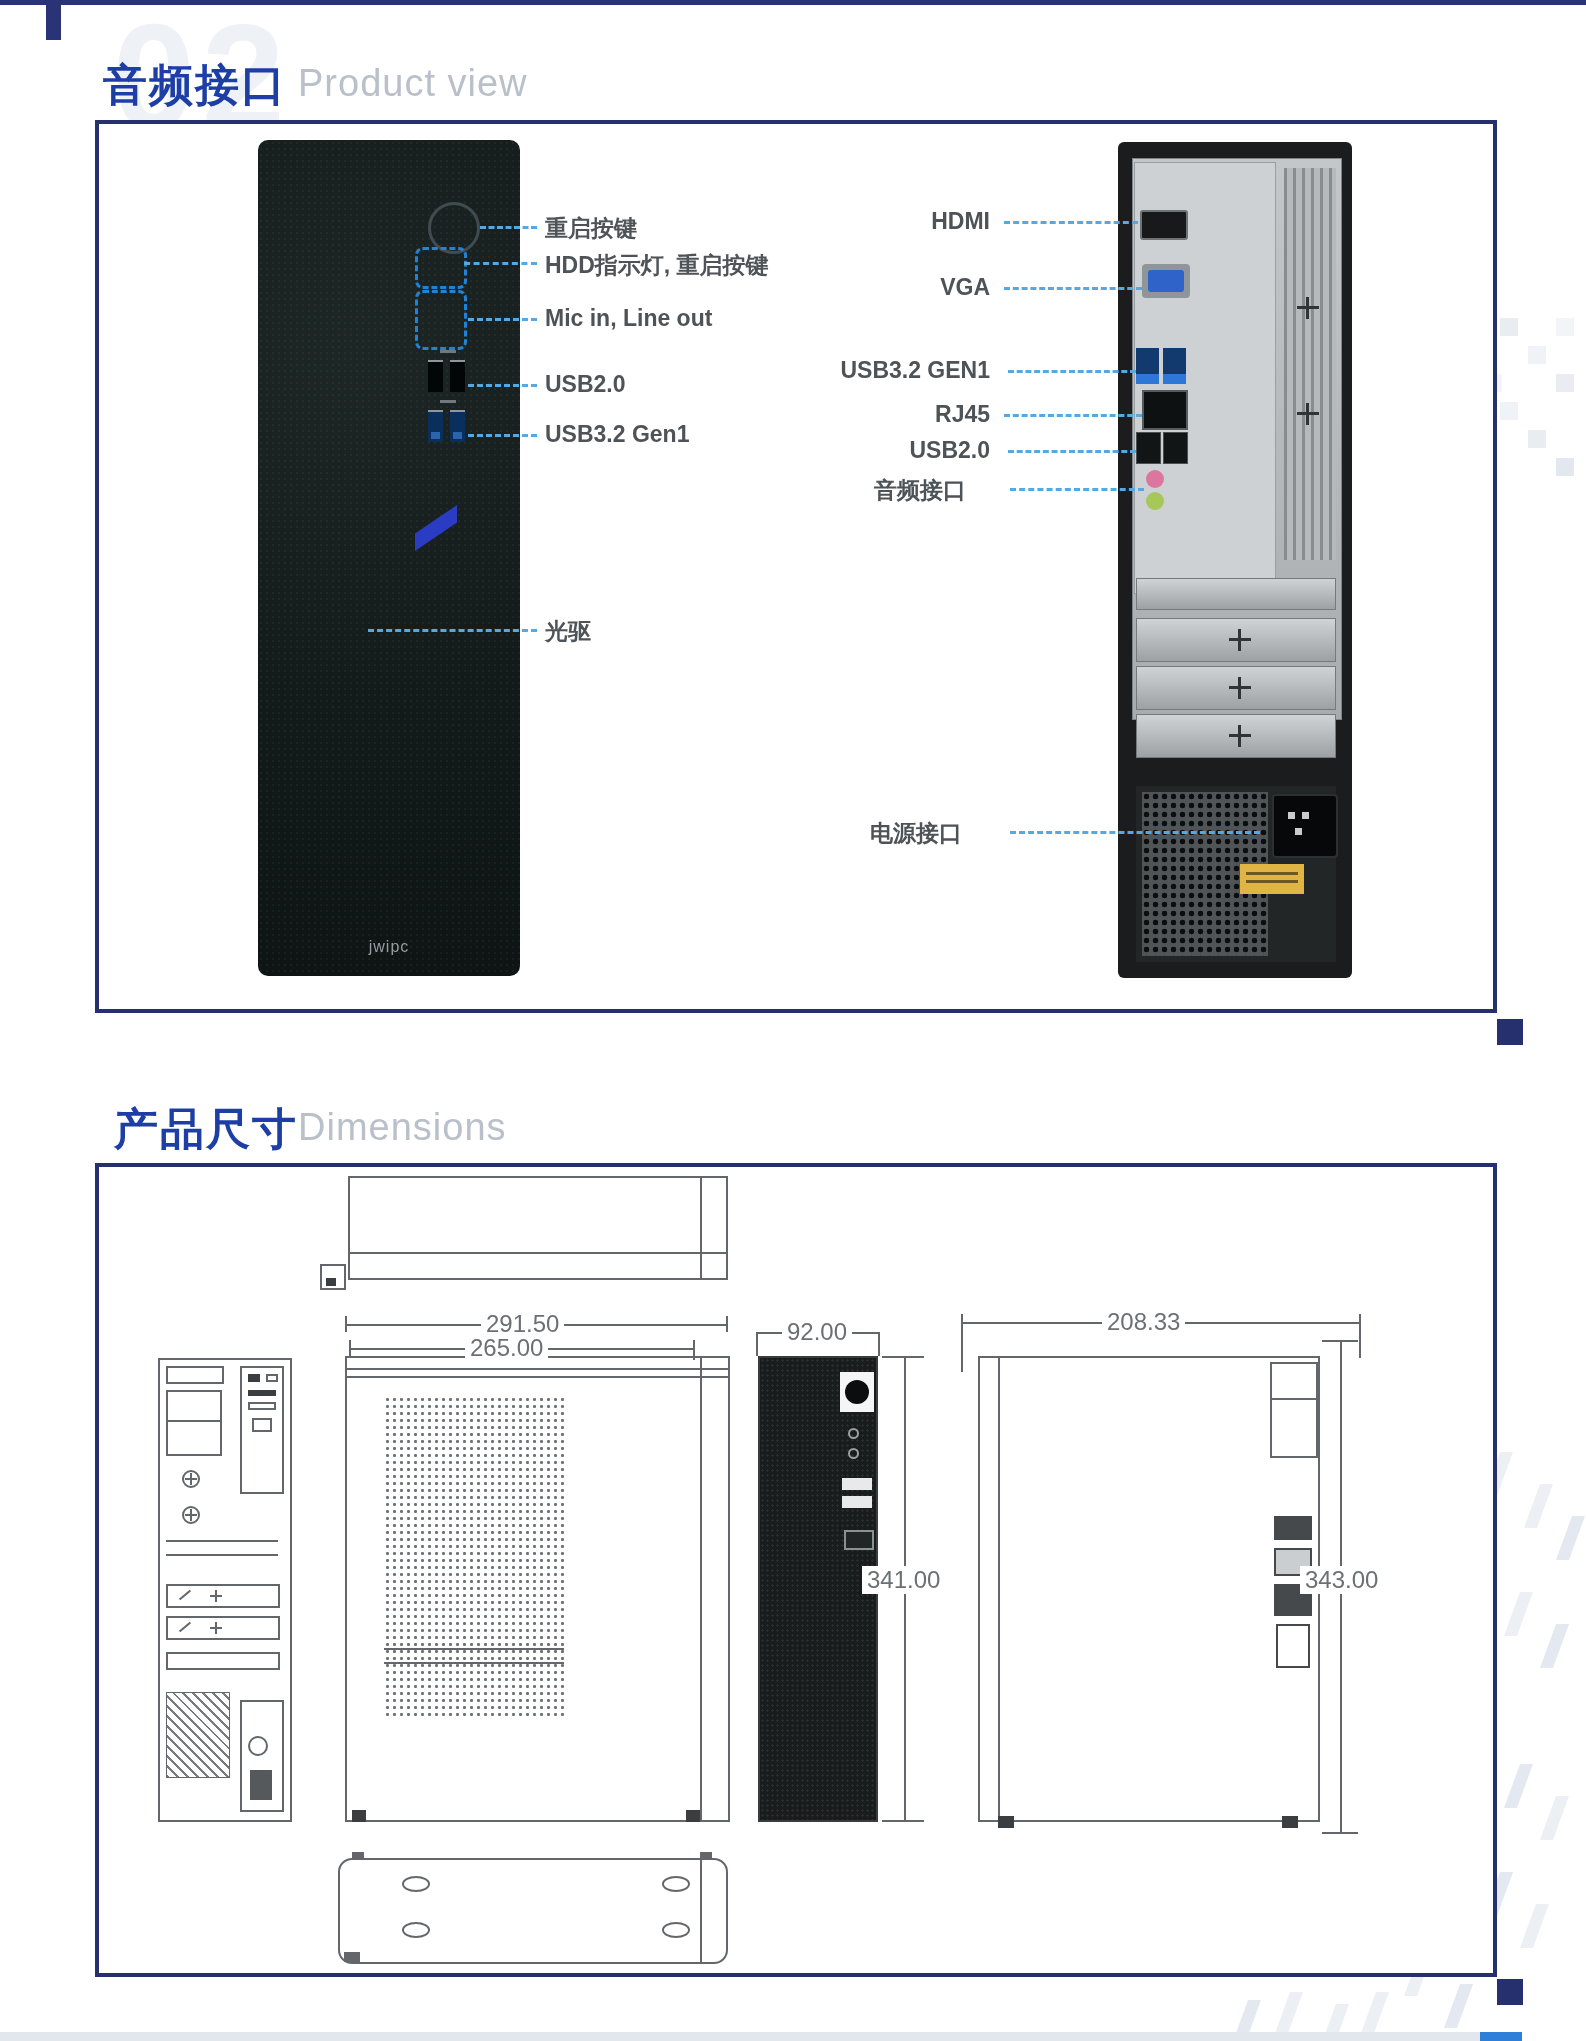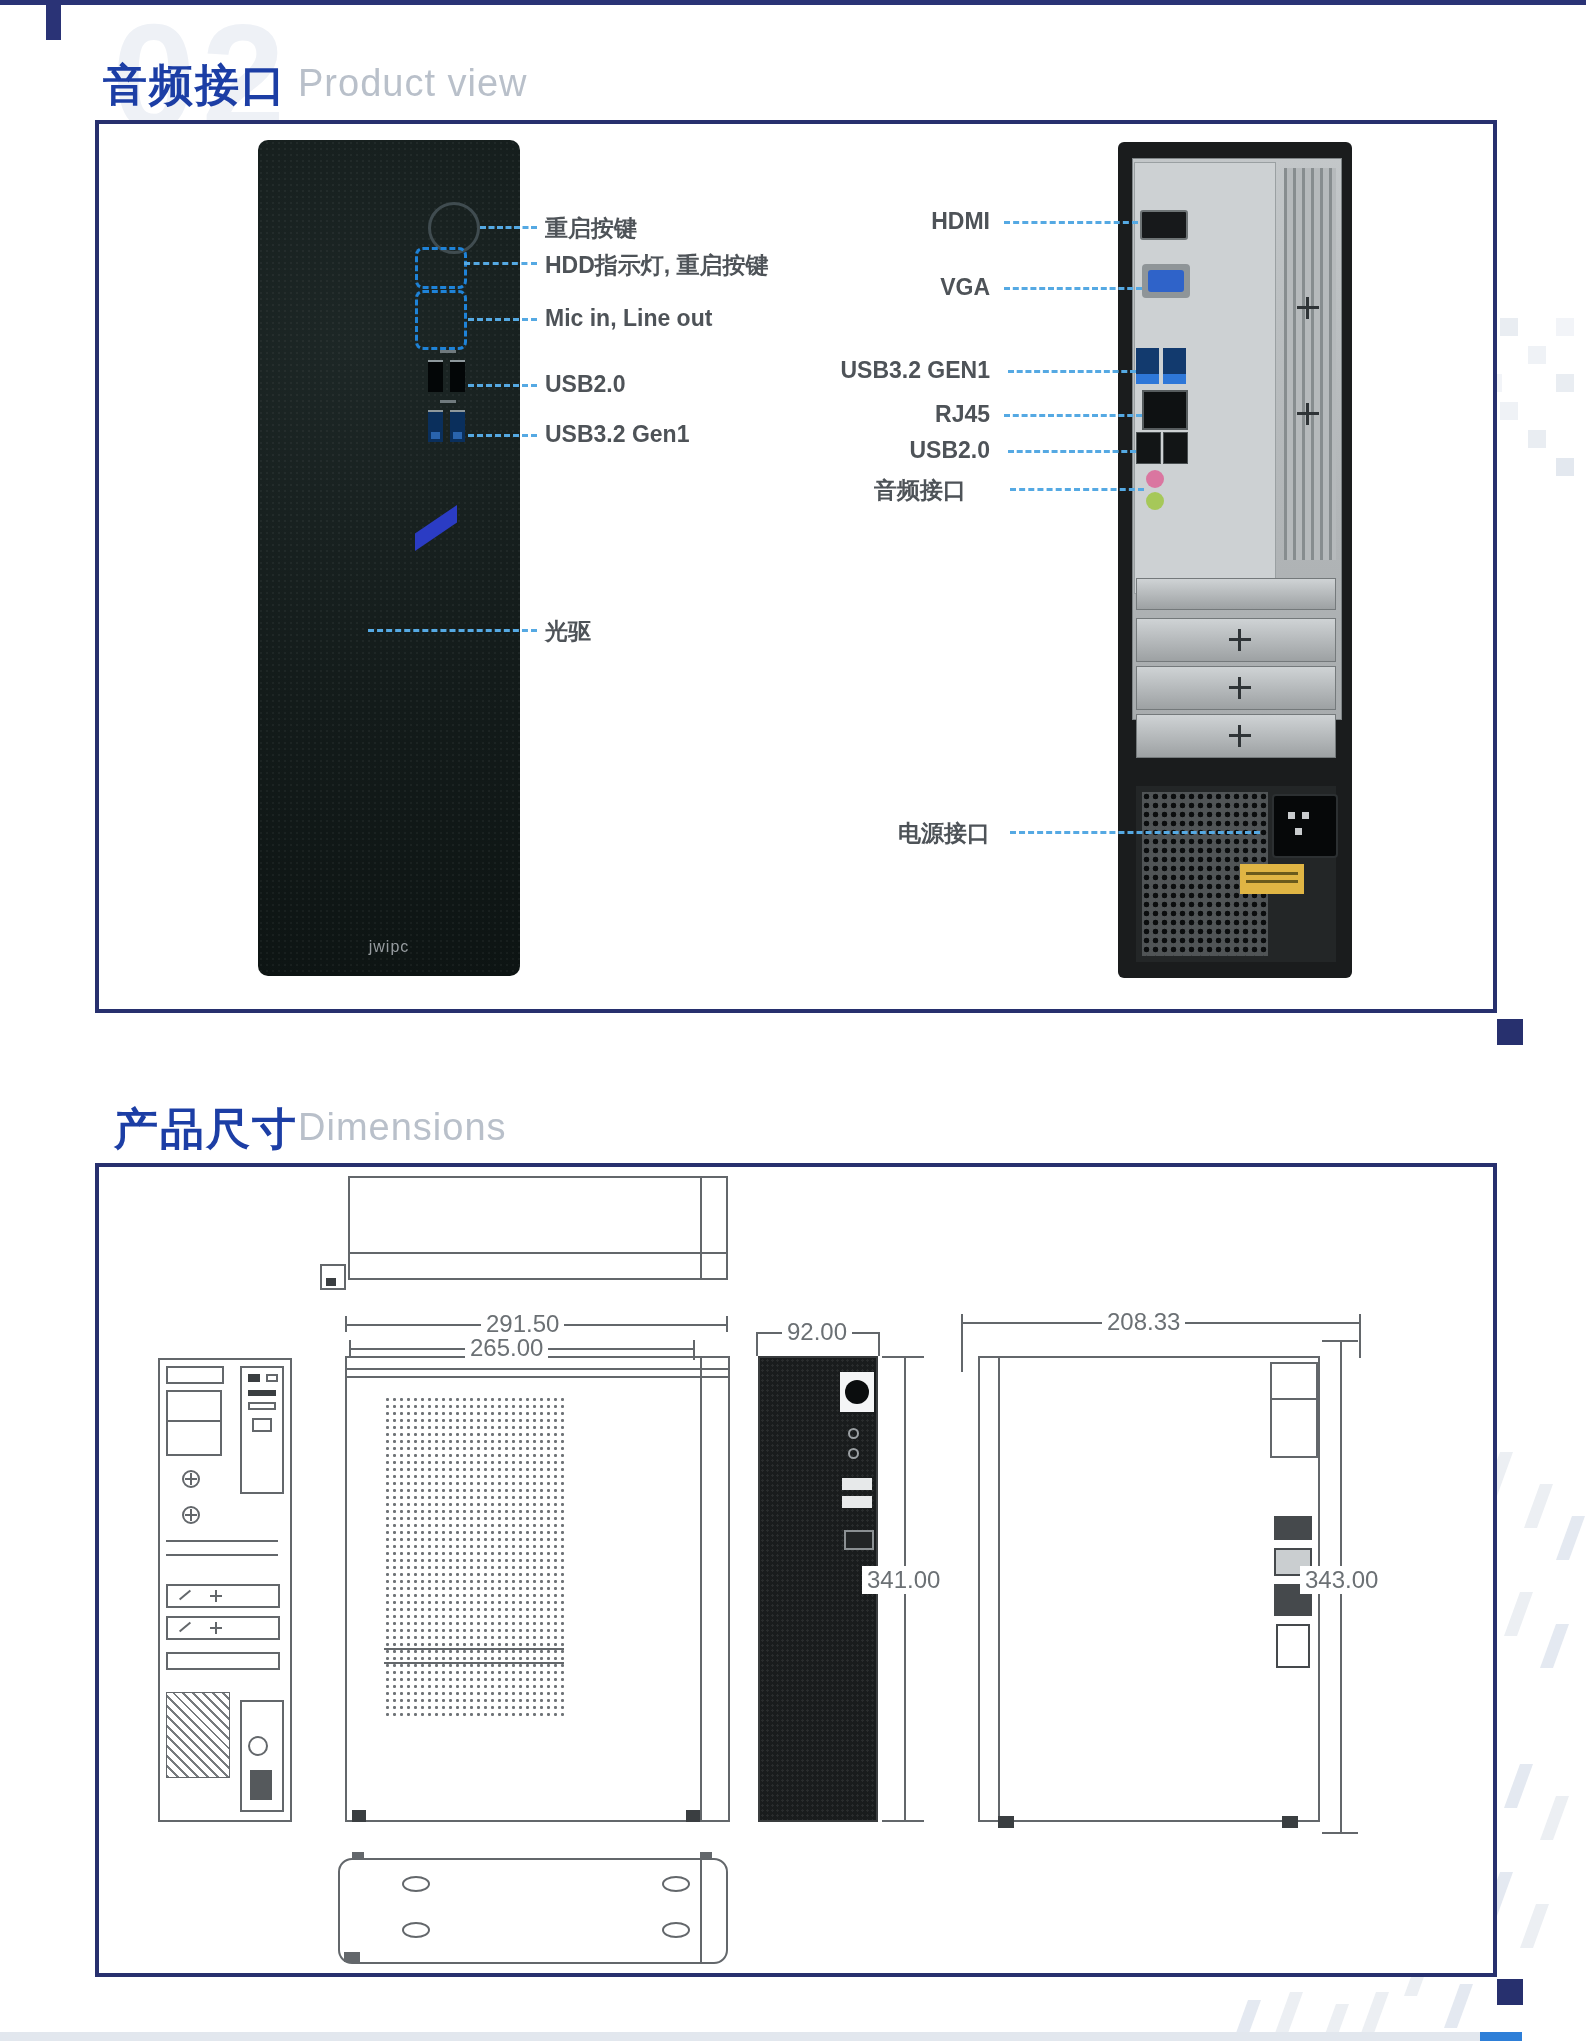--- a/index.html
+++ b/index.html
@@ -151,21 +151,21 @@
   <div class="rlabel" style="left:700px;top:274px">VGA</div>
   <div class="leader" style="left:1004px;top:287px;width:138px"></div>
   <div class="rlabel" style="left:700px;top:357px">USB3.2 GEN1</div>
   <div class="leader" style="left:1008px;top:370px;width:128px"></div>
   <div class="rlabel" style="left:700px;top:401px">RJ45</div>
   <div class="leader" style="left:1004px;top:414px;width:138px"></div>
   <div class="rlabel" style="left:700px;top:437px">USB2.0</div>
   <div class="leader" style="left:1008px;top:450px;width:128px"></div>
   <div class="rlabel" style="left:676px;top:475px">音频接口</div>
   <div class="leader" style="left:1010px;top:488px;width:134px"></div>
-  <div class="rlabel" style="left:700px;top:818px">电源接口</div>
+  <div class="rlabel" style="left:672px;top:818px">电源接口</div>
   <div class="leader" style="left:1010px;top:831px;width:250px"></div>
 
   <div class="title-zh" style="left:114px;top:1100px">产品尺寸</div>
   <div class="title-en" style="left:298px;top:1106px">Dimensions</div>
 
   <div class="frame" style="left:95px;top:1163px;width:1402px;height:814px"></div>
   <div class="corner-sq" style="left:1497px;top:1979px"></div>
 
   <div class="oln" style="left:348px;top:1176px;width:380px;height:104px"></div>
   <div class="ln" style="left:350px;top:1252px;width:376px;height:2px"></div>

